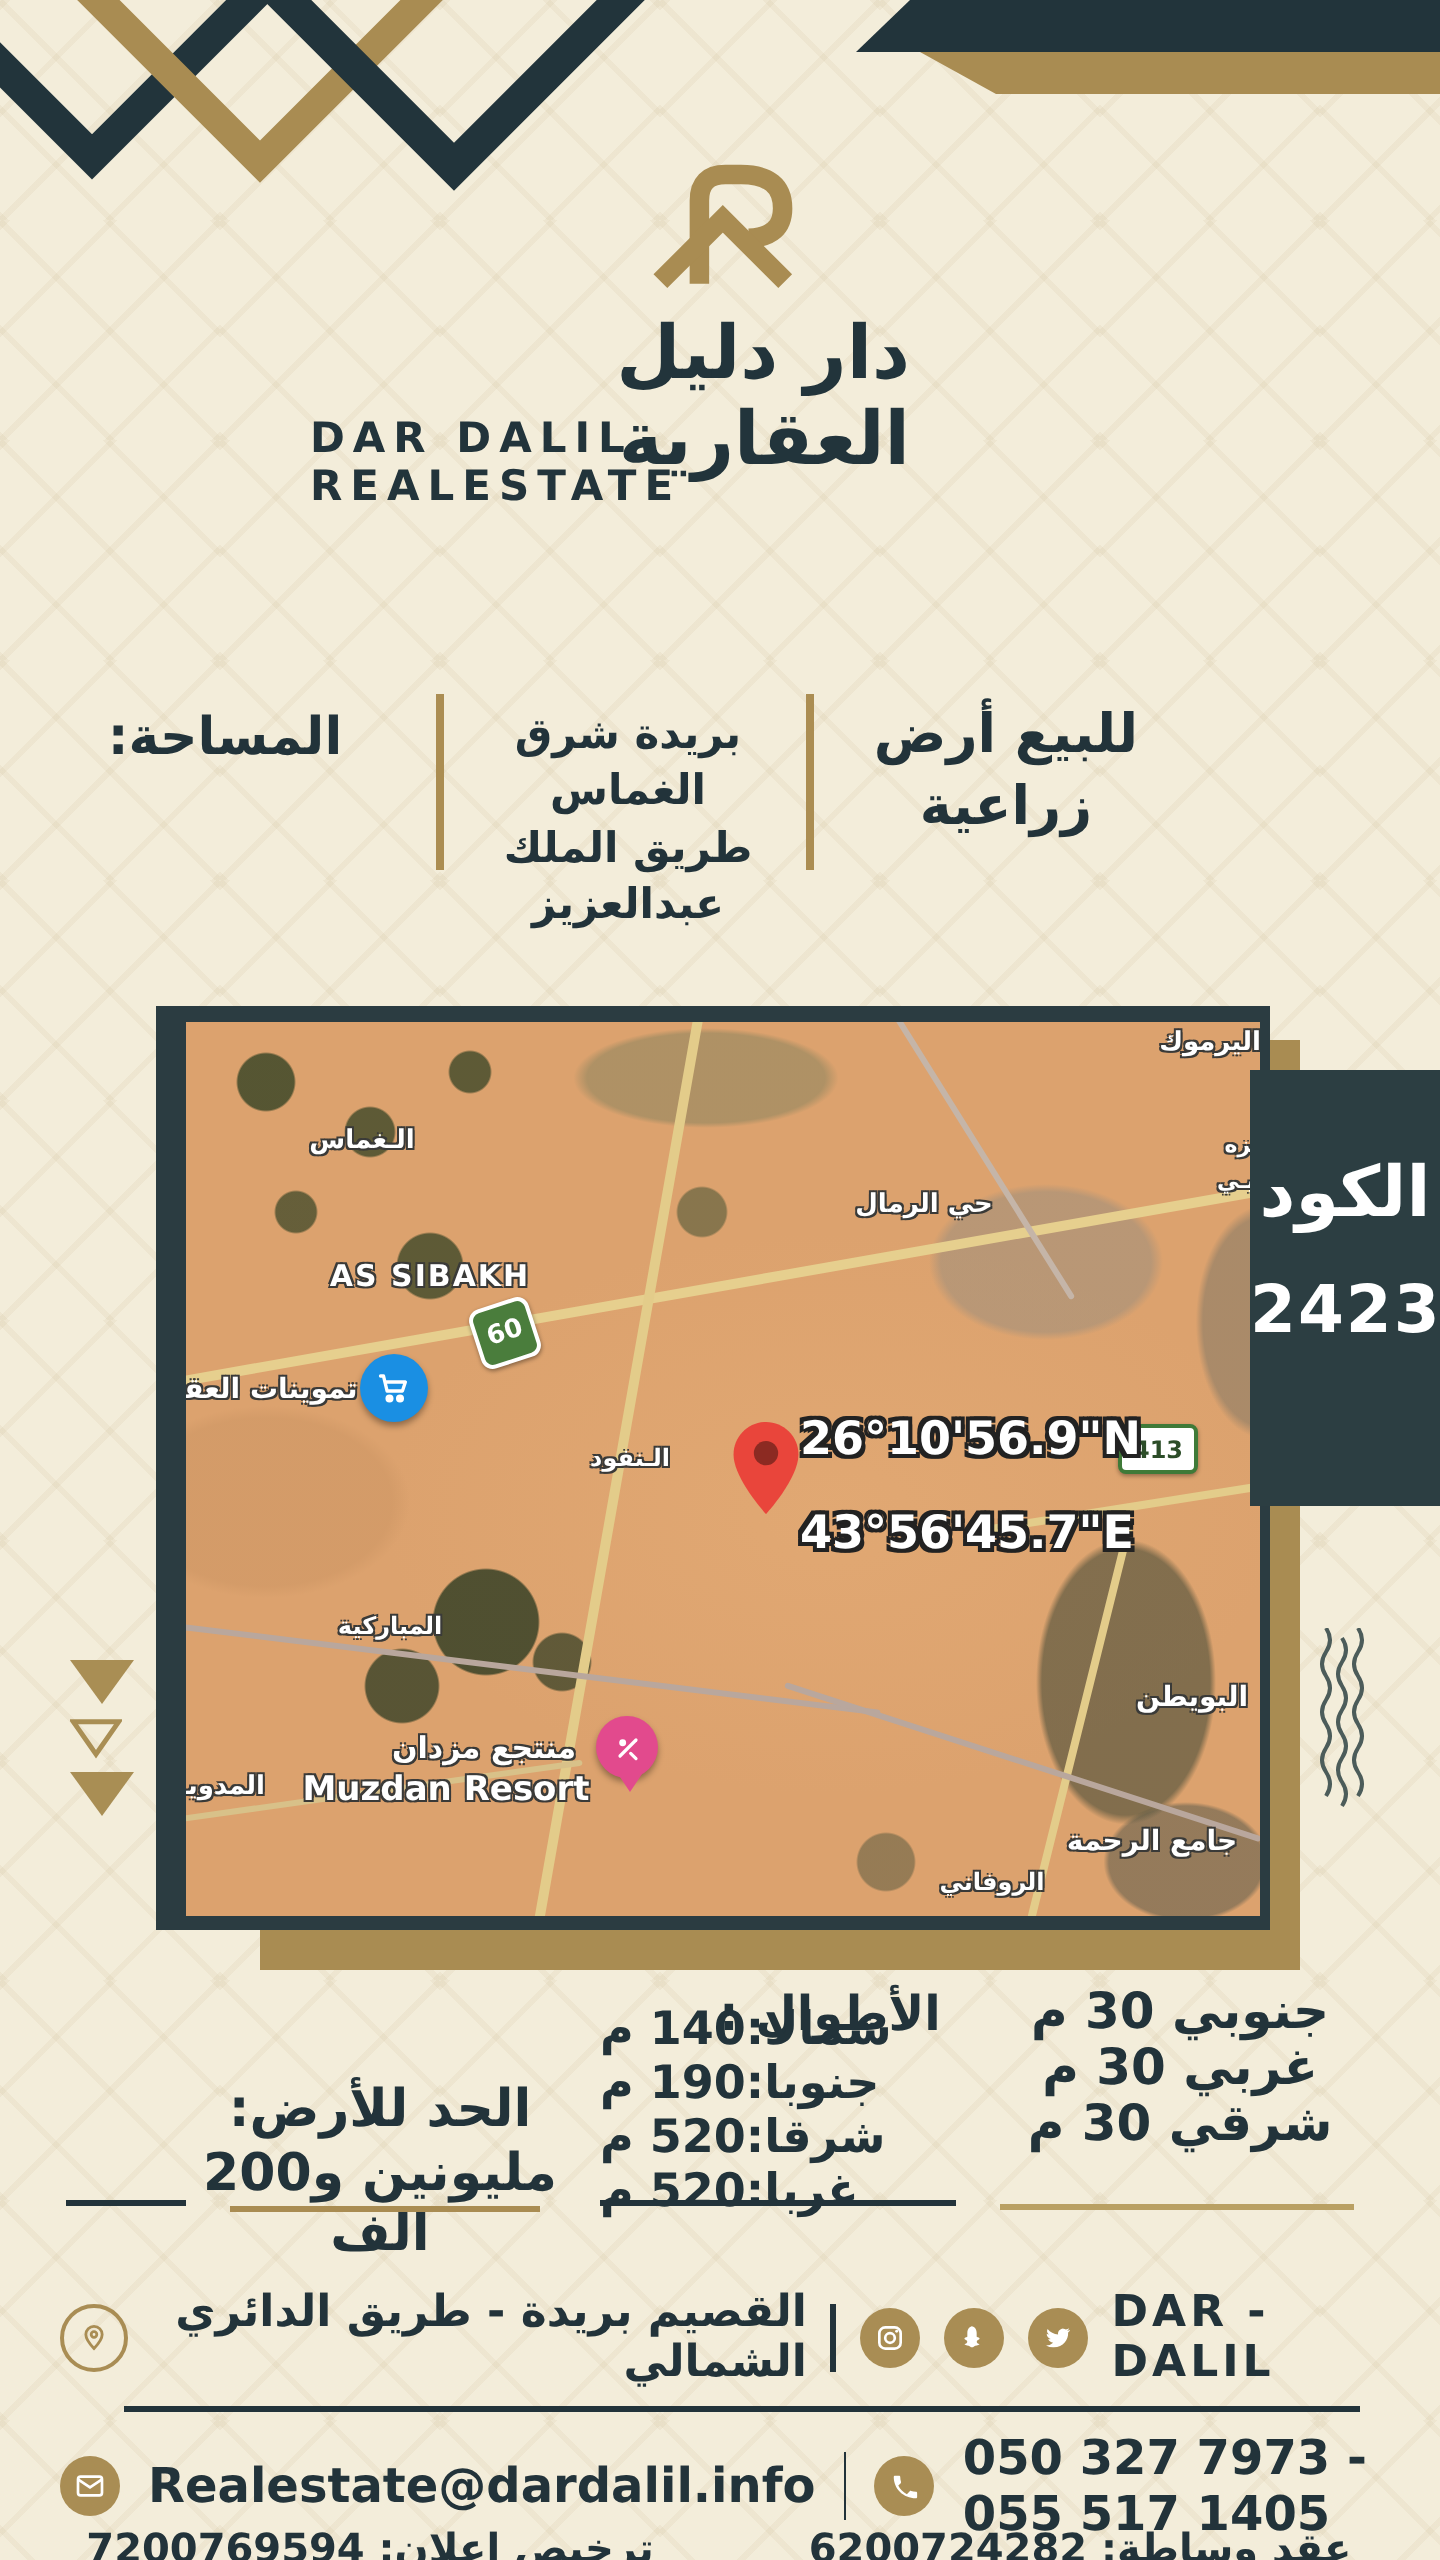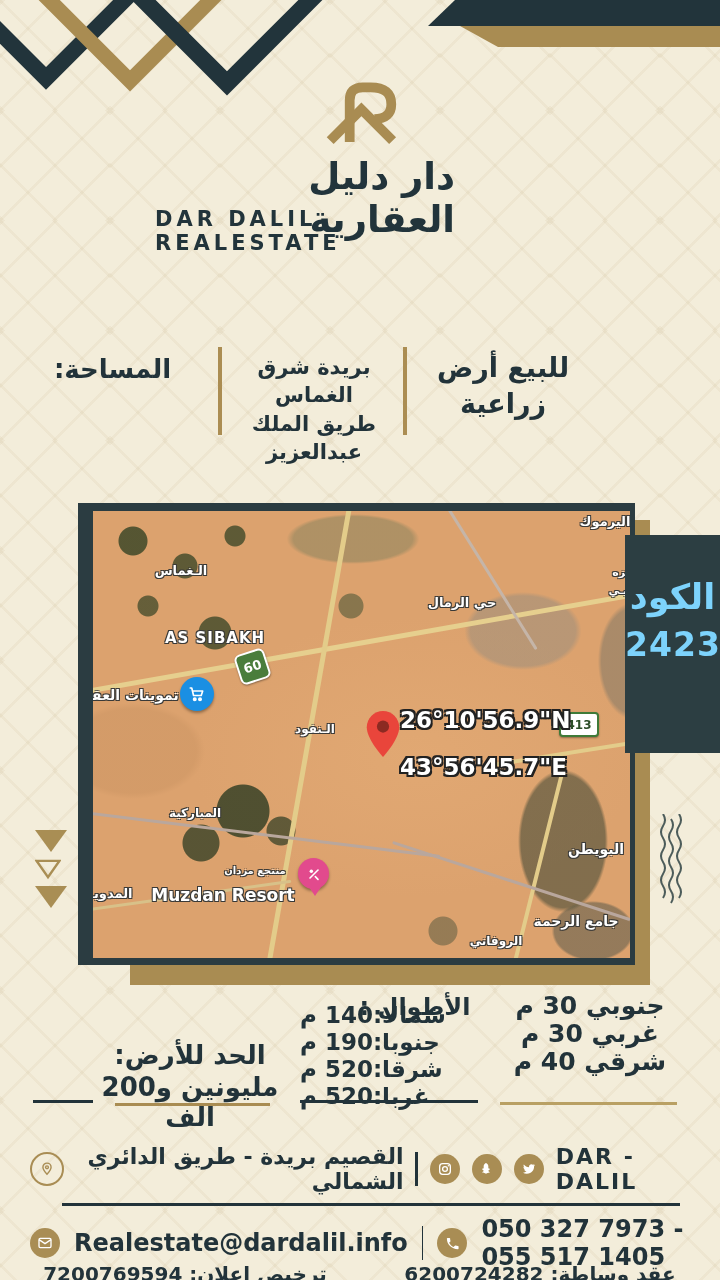--- a/index.html
+++ b/index.html
@@ -68,24 +68,24 @@
     transform:rotate(-18deg);box-shadow:0 1px 2px rgba(0,0,0,.4);
   }
   .shield413{
     position:absolute;width:36px;height:21px;background:#fff;border:2px solid #3f7a38;
     border-radius:4px;color:#2c4d28;font-weight:bold;font-size:12px;display:flex;align-items:center;justify-content:center;
     box-shadow:0 1px 2px rgba(0,0,0,.35);
   }
   .poi-circle{position:absolute;border-radius:50%;display:flex;align-items:center;justify-content:center;box-shadow:0 2px 3px rgba(0,0,0,.35);}
   
   .code-badge{
-    position:absolute;background:#2c3e42;color:#7dd3fc;text-align:center;
+    position:absolute;background:#2c3e42;color:#ffffff;text-align:center;
   }
   .code-badge .l1{font-size:35px;font-weight:bold;margin-top:42px;}
-  .code-badge .l2{font-size:33px;font-weight:bold;margin-top:8px;letter-spacing:1px;}
+  .code-badge .l2{font-size:33px;font-weight:bold;margin-top:18px;letter-spacing:1px;}
   
   .tri{width:0;height:0;border-left:16px solid transparent;border-right:16px solid transparent;border-top:22px solid #a98e54;position:absolute;}
   .tri-outline{position:absolute;width:26px;height:26px;}
   
   .dim{position:absolute;font-weight:bold;color:#22333a;}
   .hline{position:absolute;height:3px;}
   
   .footer-row{position:absolute;display:flex;align-items:center;justify-content:center;gap:12px;font-weight:bold;color:#22333a;}
   .icon-circle{width:30px;height:30px;border-radius:50%;background:#a98d54;display:flex;align-items:center;justify-content:center;flex:0 0 auto;}
   .icon-circle svg{display:block;}
@@ -141,21 +141,21 @@
 
   <div class="map-label" style="left:88px;top:52px;font-size:13px;">الـغماس</div>
   <div class="map-label" style="left:122px;top:118px;font-size:15px;letter-spacing:1px;">AS SIBAKH</div>
   <div class="map-label" style="left:369px;top:84px;font-size:13px;">حي الرمال</div>
   <div class="map-label" style="left:512px;top:3px;font-size:13px;">اليرموك</div>
   <div class="map-label" style="left:528px;top:55px;font-size:11px;">تزه</div>
   <div class="map-label" style="left:525px;top:73px;font-size:11px;">يـي</div>
   <div class="map-label" style="left:40px;top:176px;font-size:14px;">تموينات العقـ</div>
   <div class="map-label" style="left:222px;top:211px;font-size:12px;">الـنفود</div>
   <div class="map-label" style="left:102px;top:295px;font-size:12px;">المباركية</div>
-  <div class="map-label" style="left:162px;top:354px;font-size:10px;">منتجع مزدان</div>
+  <div class="map-label" style="left:149px;top:354px;font-size:15px;">منتجع مزدان</div>
   <div class="map-label" style="left:130px;top:374px;font-size:17px;">Muzdan Resort</div>
   <div class="map-label" style="left:18px;top:375px;font-size:13px;">المدويـ</div>
   <div class="map-label" style="left:503px;top:330px;font-size:14px;">البويطن</div>
   <div class="map-label" style="left:483px;top:402px;font-size:14px;">جامع الرحمة</div>
   <div class="map-label" style="left:403px;top:423px;font-size:12px;">الروفاني</div>
 
   <div class="shield60" style="left:144px;top:140px;">
       <span>60</span>
     </div>
   <div class="shield413" style="left:466px;top:201px;">
@@ -207,21 +207,21 @@
 <div class="dim rtl" style="left:330px;top:973px;width:170px;text-align:center;font-size:24px;margin-top:20px;">الأطوال :</div>
 <div class="dim rtl" style="left:300px;top:1002px;width:180px;text-align:left;font-size:23px;line-height:1.18;">
   <div>شمالا:140 م</div>
   <div>جنوبا:190 م</div>
   <div>شرقا:520 م</div>
   <div>غربا:520 م</div>
 </div>
 <div class="dim rtl" style="left:505px;top:992px;width:170px;text-align:center;font-size:25px;line-height:1.12;">
   <div>جنوبي 30 م</div>
   <div>غربي 30 م</div>
-  <div>شرقي 40 م</div>
+  <div>شرقي 30 م</div>
 </div>
 
 <div class="dim rtl" style="left:95px;top:1040px;width:190px;text-align:center;font-size:26px;">الحد للأرض:</div>
 <div class="dim rtl" style="left:85px;top:1072px;width:210px;text-align:center;font-size:26px;">مليونين و200 الف</div>
 
 <div class="hline" style="left:33px;top:1100px;width:60px;background:#22333a;"></div>
 <div class="hline" style="left:115px;top:1103px;width:155px;background:#a98c52;"></div>
 <div class="hline" style="left:300px;top:1100px;width:178px;background:#22333a;"></div>
 <div class="hline" style="left:500px;top:1102px;width:177px;background:#b9a063;"></div>
 

